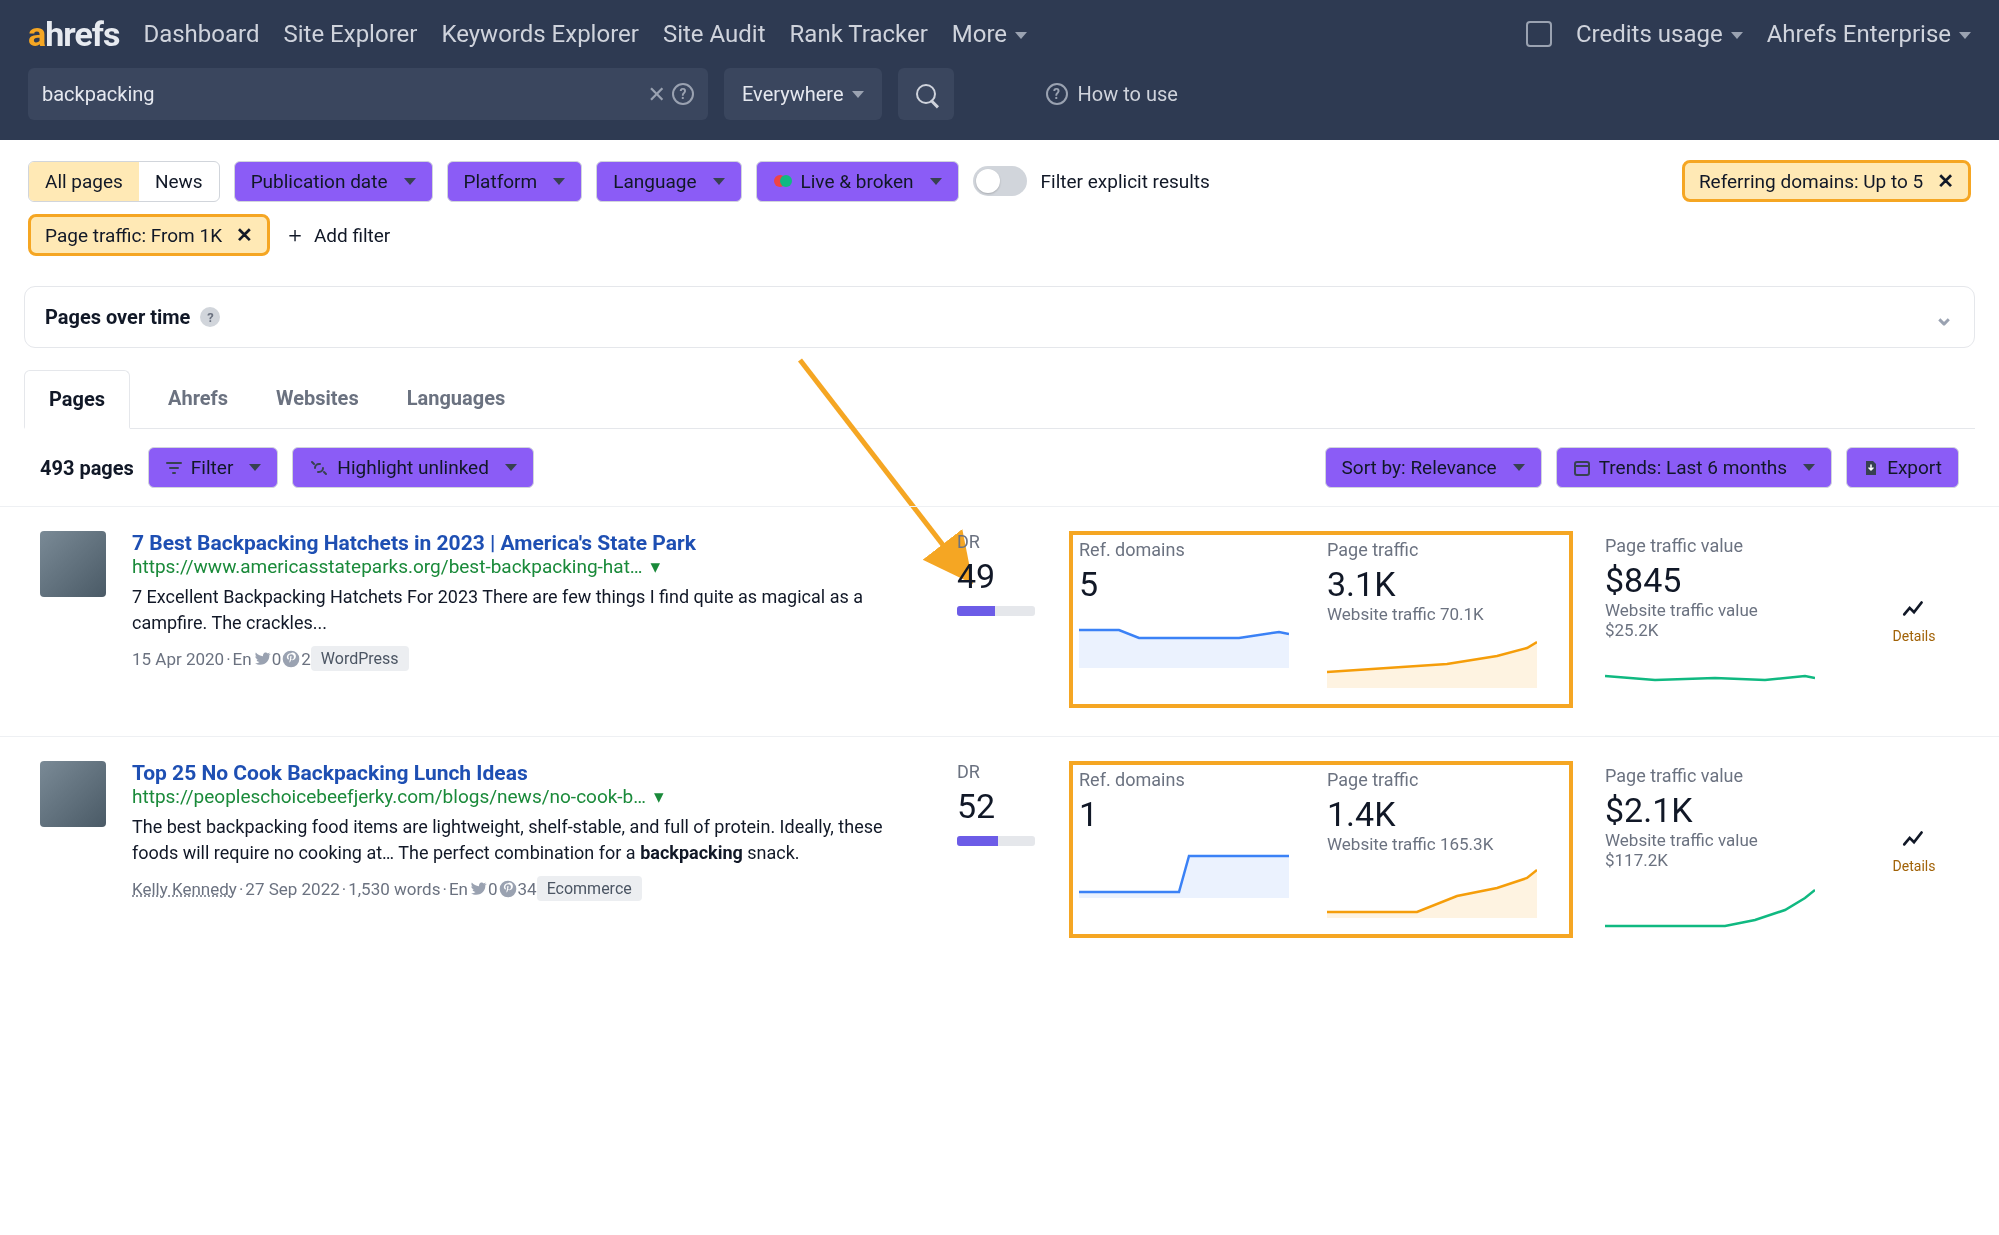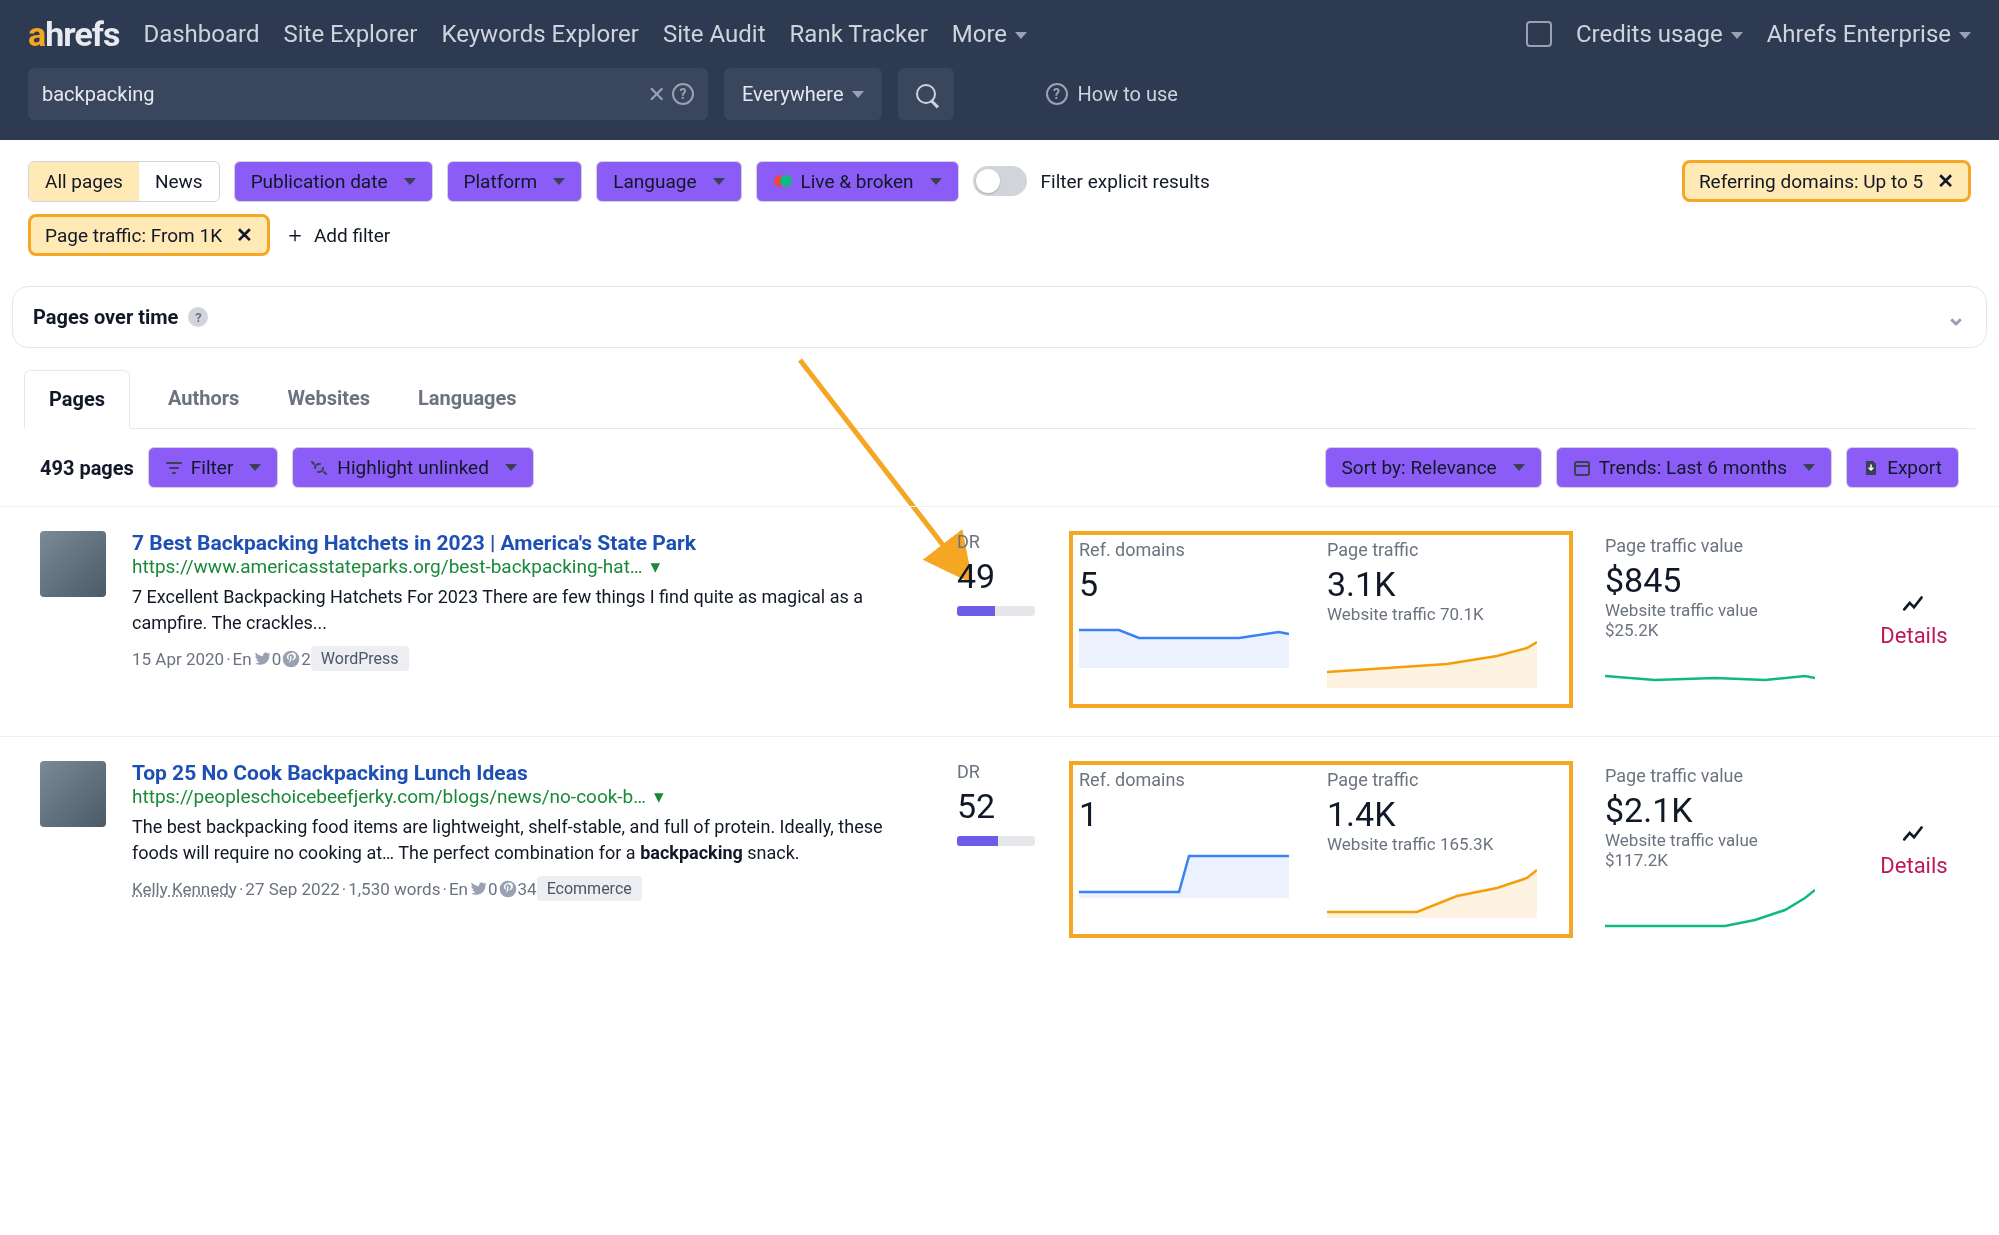--- a/index.html
+++ b/index.html
@@ -26,21 +26,21 @@
 .pill{border:1px solid #d1d5db;border-radius:6px;padding:8px 16px;font-size:19px;color:#111827;display:inline-flex;align-items:center;gap:8px;cursor:pointer;background:#8b5cf6}
 .seg{display:inline-flex;border:1px solid #d1d5db;border-radius:6px;overflow:hidden}
 .seg .segbtn{padding:8px 16px;font-size:19px;cursor:pointer}
 .seg .active{background:#ffe9b5}
 .hl{background:#ffe9b5;border:3px solid #f5a623;border-radius:8px;padding:6px 14px;display:inline-flex;align-items:center;gap:14px;font-size:19px}
 .hl .xclose{font-size:20px;font-weight:700;cursor:pointer}
 .toggle{width:54px;height:30px;background:#d1d5db;border-radius:999px;position:relative;cursor:pointer}
 .toggle::after{content:"";position:absolute;width:24px;height:24px;background:#fff;border-radius:50%;top:3px;left:3px;box-shadow:0 1px 2px rgba(0,0,0,.2)}
 .addfilter{display:inline-flex;align-items:center;gap:8px;font-size:19px;color:#111827;cursor:pointer}
 .plus{font-size:22px;font-weight:400}
-.panel{margin:22px 12px;border:1px solid #e5e7eb;border-radius:16px}
+.panel{margin:22px 24px;border:1px solid #e5e7eb;border-radius:11px}
 .panel-head{padding:16px 20px;display:flex;align-items:center;gap:10px;font-weight:700;font-size:20px}
 .qm{width:20px;height:20px;border-radius:50%;background:#d1d5db;color:#6b7280;display:inline-flex;align-items:center;justify-content:center;font-size:13px;font-weight:700}
 .tabs{margin:10px 24px 0;border-bottom:1px solid #e5e7eb;display:flex}
 .tab{padding:16px 24px;font-size:20px;color:#6b7280;font-weight:700;cursor:pointer}
 .tab.active{background:#fff;border:1px solid #e5e7eb;border-bottom:2px solid #fff;border-radius:6px 6px 0 0;color:#111827;margin-bottom:-1px}
 .tabsep{width:14px}
 .toolbar{padding:18px 40px;display:flex;align-items:center;gap:14px}
 .count{font-weight:700;font-size:20px}
 .row{display:flex;padding:24px 40px 28px;gap:26px;border-top:1px solid #eef0f3;position:relative}
 .thumb{width:66px;height:66px;background:#8a9aa8;border-radius:4px;flex-shrink:0;background-size:cover}
@@ -59,21 +59,21 @@
 .drbar{margin-top:10px;width:78px;height:10px;background:#e5e7eb;border-radius:3px;overflow:hidden}
 .drbar .fill{height:100%;background:#6c5ce7}
 .metricscol{display:flex;gap:0;border:4px solid transparent;border-radius:0}
 .metricscol.hlbox{border-color:#f5a623}
 .metric{padding:4px 28px 0 6px;min-width:248px}
 .metric .mlabel{color:#6b7280;font-size:18px}
 .metric .mval{font-size:34px;font-weight:400;margin-top:4px}
 .metric .msub{color:#6b7280;font-size:17px;}
 .spark{width:210px;height:50px;margin-top:14px}
 .valuecol{min-width:220px}
-.details{display:flex;flex-direction:column;align-items:center;justify-content:center;gap:6px;color:#be185d;font-size:22px;cursor:pointer;min-width:90px}
+.details{display:flex;flex-direction:column;align-items:center;justify-content:center;gap:6px;color:#a16207;font-size:14px;cursor:pointer;min-width:90px}
 .trendicon{width:26px;height:26px}
 .arrow{position:absolute;pointer-events:none}
 .chev{display:inline-block;margin-left:auto;color:#9aa2b1;font-size:24px}
 .linklike{color:#6b7280;text-decoration:underline dotted;cursor:pointer}
 </style>
 </head>
 <body>
 
 <div class="top">
   <div class="logo">
@@ -160,21 +160,21 @@
   <div class="panel-head">
     <span>Pages over time</span>
     <span class="qm">?</span>
     <span class="chev">⌄</span>
   </div>
 </div>
 
 <div class="tabs">
   <div class="tab active">Pages</div>
   <div class="tabsep"></div>
-  <div class="tab">Authors</div>
+  <div class="tab">Ahrefs</div>
   <div class="tab">Websites</div>
   <div class="tab">Languages</div>
 </div>
 
 <div class="toolbar">
   <span class="count">493 pages</span>
   <div class="pill">
     <svg width="18" height="18">
         <path d="M2 4h14M5 9h8M8 14h2" stroke="#374151" stroke-width="2" stroke-linecap="round"></path>
       </svg>

